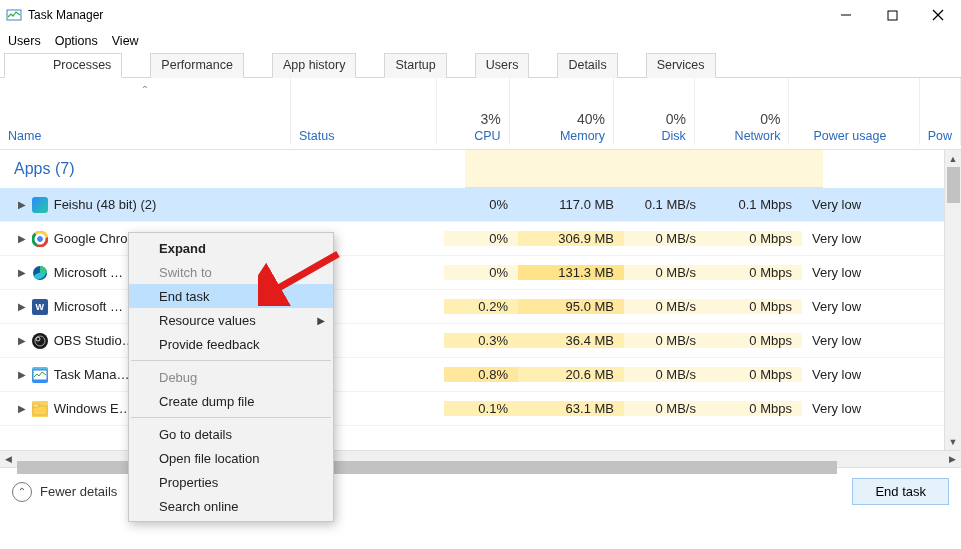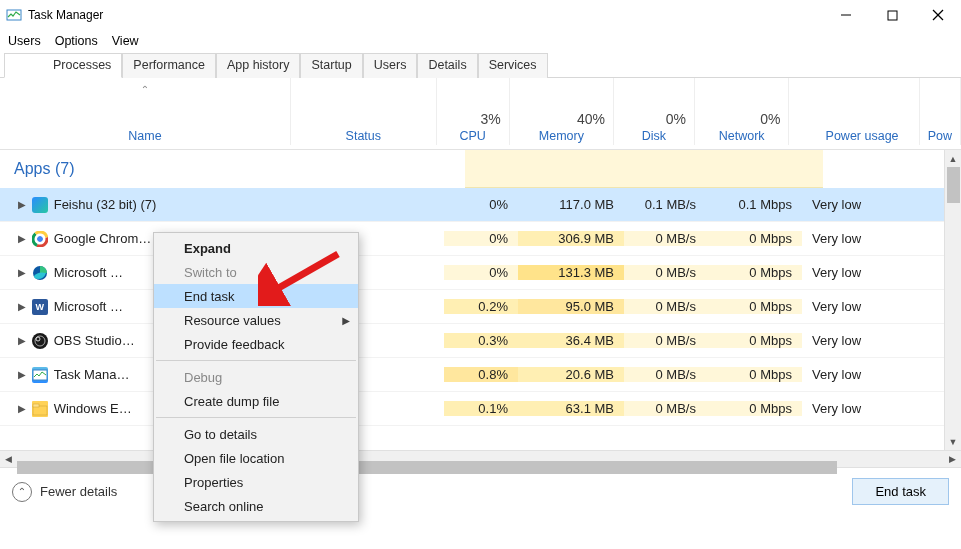--- a/index.html
+++ b/index.html
@@ -63,20 +63,21 @@
     top: 1px;
     color: #333;
   }
   .tabs .tab.active {
     background: #fff;
     border-bottom: 1px solid #fff;
     padding-left: 48px;
   }
   .tabs .tab:not(.active) {
     background: #f6f6f6;
+    margin-left: 28px;
   }
   
   .grid-header {
     display: flex;
     height: 72px;
     border-bottom: 1px solid #e2e2e2;
     align-items: flex-end;
     padding-bottom: 4px;
   }
   .col {
@@ -97,21 +98,21 @@
     color: #888;
   }
   .col-status { width: 148px; }
   .col-cpu { width: 74px; text-align: right; }
   .col-mem { width: 106px; text-align: right; }
   .col-disk { width: 82px; text-align: right; }
   .col-net { width: 96px; text-align: right; }
   .col-power { width: 116px; text-align: left; margin-left: 16px; }
   .col-trail { flex: 1; }
   .col .metric { font-size: 14px; color: #444; margin-bottom: 2px; }
-  .col .label { color: #2a6bbf; font-size: 12.5px; text-align: center; }
+  .col .label { color: #2a6bbf; font-size: 12.5px; }
   .col-cpu .metric, .col-mem .metric, .col-disk .metric, .col-net .metric { align-self: flex-end; }
   .col-name .label, .col-status .label, .col-power .label { color: #2a6bbf; }
   
   .grid-body-scroll {
     height: 300px;
     position: relative;
     overflow: hidden;
   }
   .grid-body {
     position: relative;
@@ -167,21 +168,21 @@
   .row.r1 .cpu-cell { background:#fff7d9; }
   .row.r2 .mem-cell { background:#ffe38a; }
   .row.r4 .cpu-cell { background:#ffefb3; }
   .row.r4 .mem-cell { background:#ffe79e; }
   .row.r5 .cpu-cell { background:#ffefb3; }
   .row.r6 .cpu-cell { background:#ffe79e; }
   .row.r7 .cpu-cell { background:#ffefb3; }
   
   .ctx-menu {
     position: absolute;
-    left: 153px;
+    left: 128px;
     top: 232px;
     width: 206px;
     background: #f2f2f2;
     border: 1px solid #c8c8c8;
     box-shadow: 2px 3px 10px rgba(0,0,0,.25);
     padding: 3px 0;
     font-size: 13px;
     z-index: 50;
   }
   .ctx-menu .mi {
@@ -348,21 +349,21 @@
           <div class="yc yc-net"></div>
         <div style="width:116px"></div>
           <div style="width:22px"></div>
       </div>
     </div>
 
     <div class="row selected r0">
       <div class="name-cell">
         <span class="chev">▶</span>
         <span class="picon pic-feishu"></span>
-        <span>Feishu (32 bit) (7)</span>
+        <span>Feishu (48 bit) (2)</span>
       </div>
       <div class="status-cell"></div>
       <div class="num-cell cpu-cell">0%</div>
       <div class="num-cell mem-cell">117.0 MB</div>
       <div class="num-cell disk-cell">0.1 MB/s</div>
       <div class="num-cell net-cell">0.1 Mbps</div>
       <div class="power-cell">Very low</div>
     </div>
 
     <div class="row r1">

